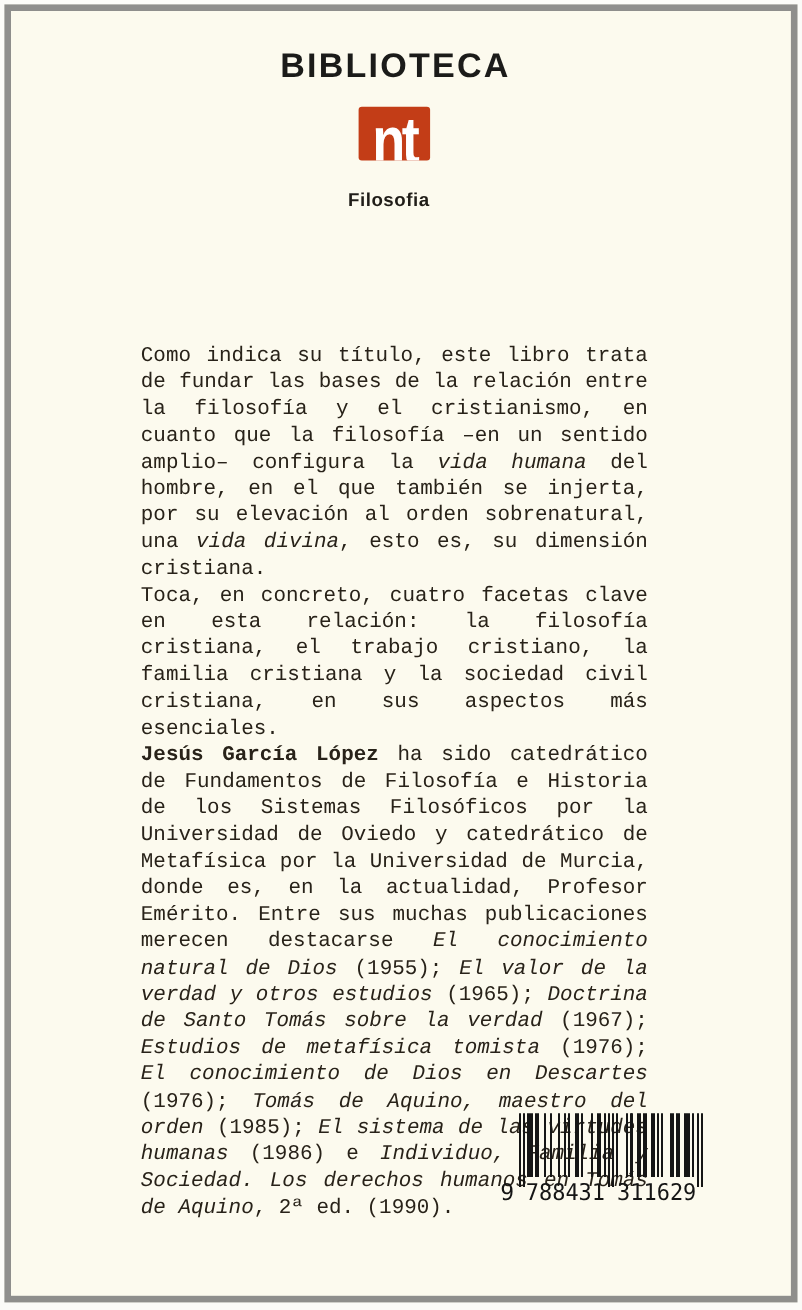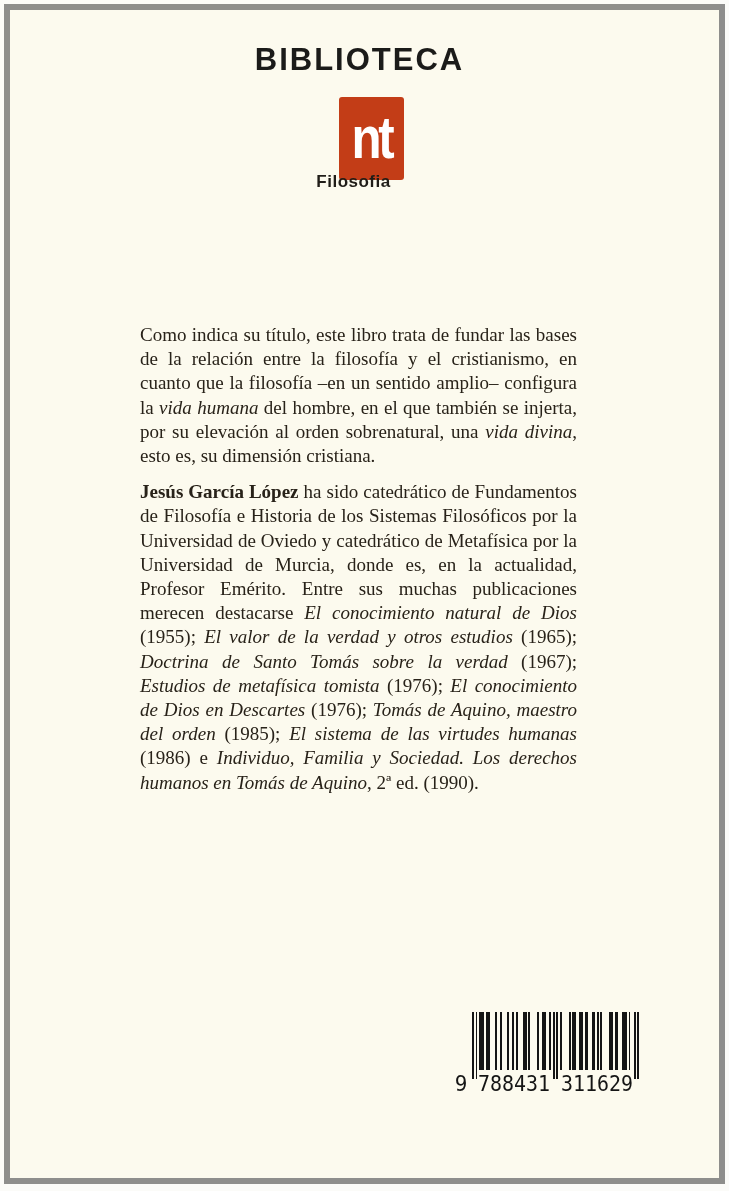--- a/index.html
+++ b/index.html
@@ -16,45 +16,45 @@
     box-sizing:border-box;
   }
   .series-title{
     position:absolute;top:42px;left:0;width:729px;
     text-align:center;
     font-family:"Liberation Sans", sans-serif;
     font-weight:700;font-size:31px;letter-spacing:2px;
     color:#1b1b19;transform:translateX(-5px);
   }
   .logo{
-    position:absolute;left:339px;top:97px;width:65px;height:83px;
+    position:absolute;left:326px;top:97px;width:65px;height:49px;
     background:var(--logo-bg,#c33d17);
     border-radius:3px;
-    display:flex;align-items:flex-start;justify-content:center;
+    display:flex;align-items:center;justify-content:center;
     overflow:hidden;
   }
   .logo span{
     font-family:"Liberation Sans", sans-serif;
     font-weight:700;font-size:60px;line-height:70px;
     color:#fff;letter-spacing:-4px;
     transform:scaleX(0.82) translateY(6px);
   }
   .collection{
     position:absolute;top:172px;left:0;width:729px;
     text-align:center;transform:translateX(-11px);
     font-family:"Liberation Sans", sans-serif;
     font-weight:700;font-size:17px;letter-spacing:0.5px;
     color:#201d18;
   }
   .synopsis{
     position:absolute;left:128px;top:311px;width:461px;
     font-size:19px;line-height:24.2px;
     color:var(--text,#282219);
   }
-  .synopsis p{margin:12px;text-align:justify;}
+  .synopsis p{margin:0;text-align:justify;font-family:Liberation Mono, monospace;}
   .synopsis .it{font-style:italic;}
   .synopsis .bd{font-weight:bold;}
   .barcode-block{
     position:absolute;left:452px;top:1012px;width:196px;
     text-align:center;color:#1b1b1b;
   }
   .isbn-label{
     font-family:"DejaVu Sans Mono", monospace;
     font-size:15px;letter-spacing:1px;white-space:nowrap;
     margin-bottom:5px;
@@ -74,20 +74,21 @@
   <div class="series-title">BIBLIOTECA</div>
 
   <div class="logo">
     <span>nt</span>
   </div>
 
   <div class="collection">Filosofia</div>
 
   <div class="synopsis" id="paragraphs">
       <p><span>Como indica su título, este libro trata de fundar las bases de la relación entre la filosofía y el cristianismo, en cuanto que la filosofía –en un sentido amplio– configura la </span><span class="it">vida humana</span><span> del hombre, en el que también se injerta, por su elevación al orden sobrenatural, una </span><span class="it">vida divina</span><span>, esto es, su dimensión cristiana.</span></p>
+      <p><span>Toca, en concreto, cuatro facetas clave en esta relación: la filosofía cristiana, el trabajo cristiano, la familia cristiana y la sociedad civil cristiana, en sus aspectos más esenciales.</span></p>
       <p><span class="bd">Jesús García López</span><span> ha sido catedrático de Funda­mentos de Filosofía e Historia de los Sistemas Filosóficos por la Universidad de Oviedo y cate­drático de Metafísica por la Universidad de Murcia, donde es, en la actualidad, Profesor Emérito. Entre sus muchas publicaciones merecen desta­carse </span><span class="it">El conocimiento natural de Dios</span><span> (1955); </span><span class="it">El valor de la verdad y otros estudios</span><span> (1965); </span><span class="it">Doctrina de Santo Tomás sobre la verdad</span><span> (1967); </span><span class="it">Estudios de metafísica tomista</span><span> (1976); </span><span class="it">El conocimiento de Dios en Descartes</span><span> (1976); </span><span class="it">Tomás de Aquino, maestro del orden</span><span> (1985); </span><span class="it">El sistema de las virtudes humanas</span><span> (1986) e </span><span class="it">Individuo, Familia y Sociedad. Los derechos humanos en Tomás de Aquino</span><span>, 2ª ed. (1990).</span></p>
     </div>
 
   <div class="barcode-block">
     <svg id="barcode" width="196" height="82" viewBox="0 0 196 82" shape-rendering="crispEdges">
       <g id="bars" fill="#151515">
           <rect x="20.00" y="0" width="1.82" height="67"></rect>
           <rect x="23.52" y="0" width="1.82" height="67"></rect>
           <rect x="27.04" y="0" width="1.82" height="58"></rect>
           <rect x="28.80" y="0" width="1.82" height="58"></rect>

